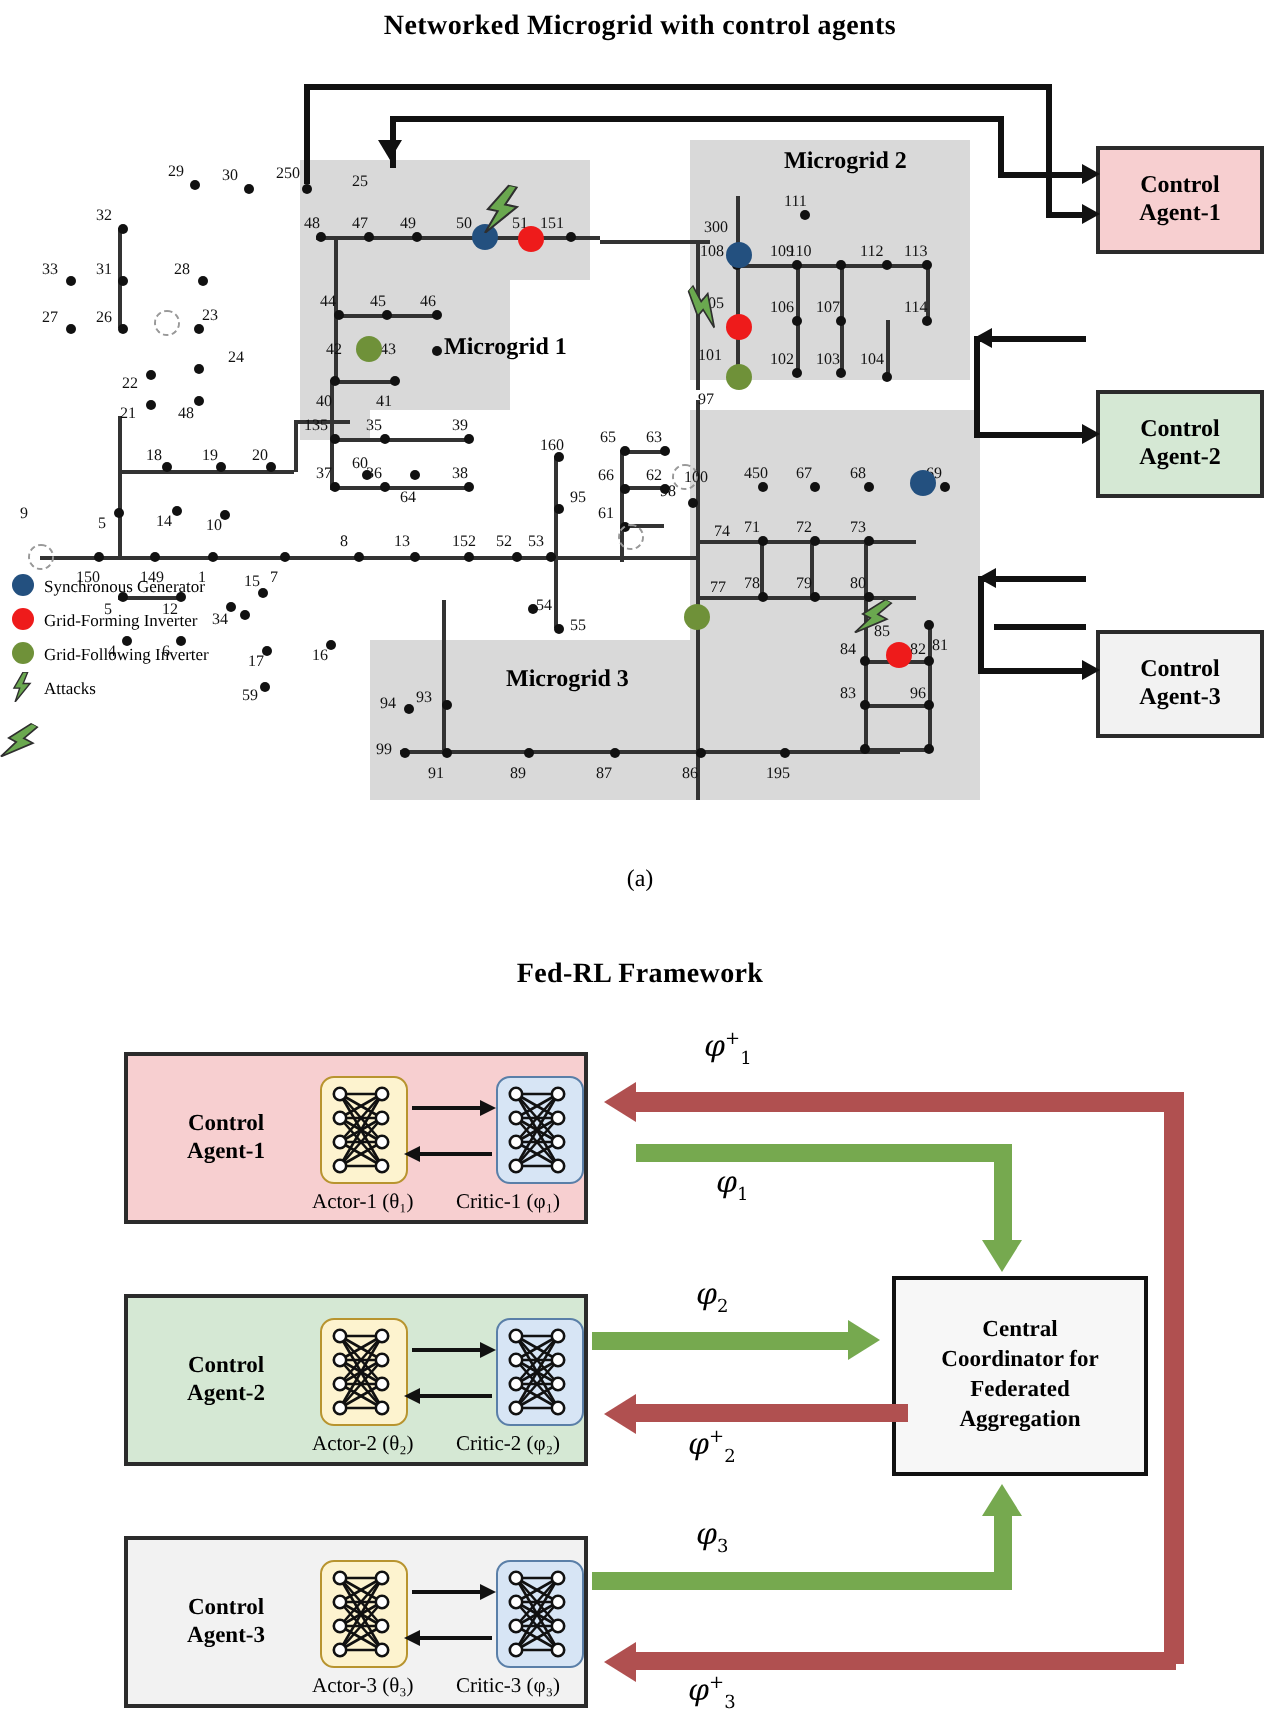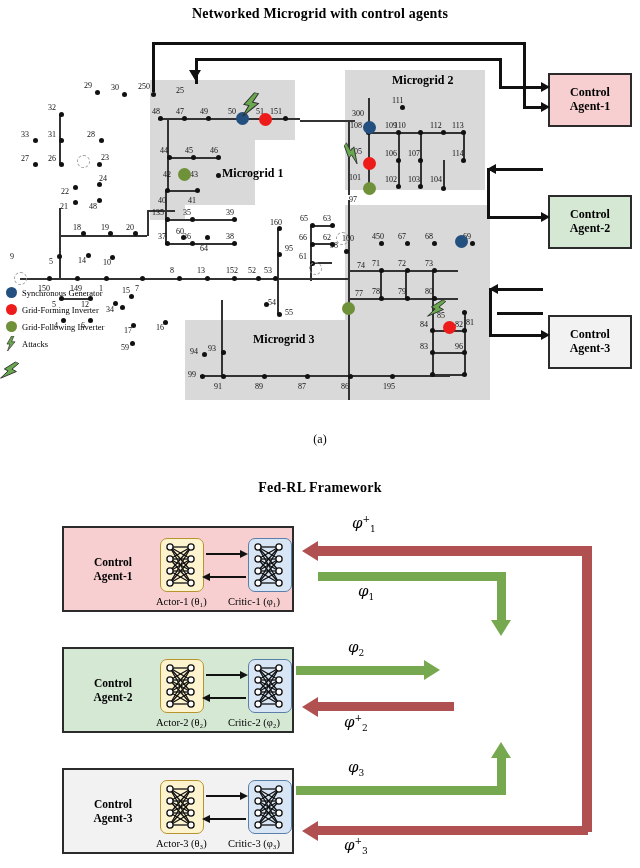--- a/index.html
+++ b/index.html
@@ -261,21 +261,21 @@
   <div class="nlabel" style="left:48px; top:100px;">31</div>
   <div class="node" style="left:99px; top:108px;"></div>
   <div class="nlabel" style="left:87px; top:100px;">28</div>
   <div class="node" style="left:33px; top:132px;"></div>
   <div class="nlabel" style="left:21px; top:124px;">27</div>
   <div class="node" style="left:59px; top:132px;"></div>
   <div class="nlabel" style="left:48px; top:124px;">26</div>
   <div class="node" style="left:97px; top:132px;"></div>
   <div class="nlabel" style="left:101px; top:123px;">23</div>
   <div class="node" style="left:97px; top:152px;"></div>
-  <div class="nlabel" style="left:99px; top:144px;">24</div>
+  <div class="nlabel" style="left:114px; top:144px;">24</div>
   <div class="node" style="left:73px; top:155px;"></div>
   <div class="nlabel" style="left:61px; top:157px;">22</div>
   <div class="node" style="left:73px; top:170px;"></div>
   <div class="nlabel" style="left:60px; top:172px;">21</div>
   <div class="node" style="left:97px; top:168px;"></div>
   <div class="nlabel" style="left:89px; top:172px;">48</div>
   <div class="opencirc" style="left:77px; top:125px;"></div>
 
   <div class="node" style="left:158px; top:86px;"></div>
   <div class="nlabel" style="left:152px; top:77px;">48</div>
@@ -813,20 +813,28 @@
       </div>
       <div class="sline" style="left:50px; top:25px; width:36px;"></div>
       <div class="small-arrow-r" style="left:84px; top:22px;"></div>
       <div class="sline" style="left:52px; top:48px; width:38px;"></div>
       <div class="small-arrow-l" style="left:46px; top:45px;"></div>
       <div class="nn-caption" style="left:0px; top:68px;">Actor-3 (θ₃)</div>
       <div class="nn-caption" style="left:72px; top:68px;">Critic-3 (φ₃)</div>
     </div>
   </div>
 
+  <div class="coord-box" style="left:446px; top:168px; width:128px; height:100px;">
+    <div>
+      <div>Central</div>
+      <div>Coordinator for</div>
+      <div>Federated</div>
+      <div>Aggregation</div>
+    </div>
+  </div>
 
   <div class="rbar" style="left:582px; top:76px; width:10px; height:210px;"></div>
   <div class="rbar" style="left:318px; top:76px; width:268px; height:10px;"></div>
   <div class="rhead-left" style="left:302px; top:71px;"></div>
 
   <div class="gbar" style="left:318px; top:102px; width:188px; height:9px;"></div>
   <div class="gbar" style="left:497px; top:102px; width:9px; height:48px;"></div>
   <div class="ghead-down" style="left:491px; top:150px;"></div>
 
   <div class="phi" style="left:352px; top:44px;">

